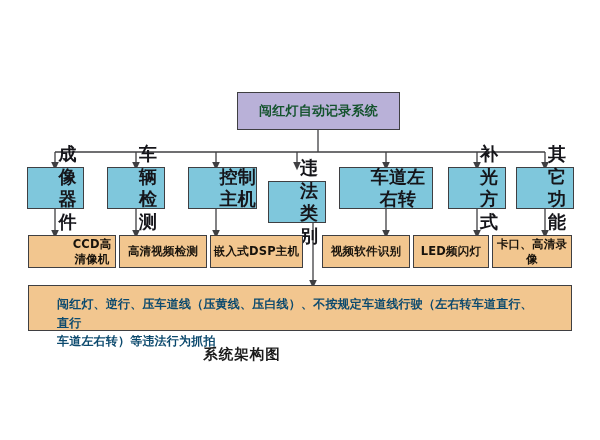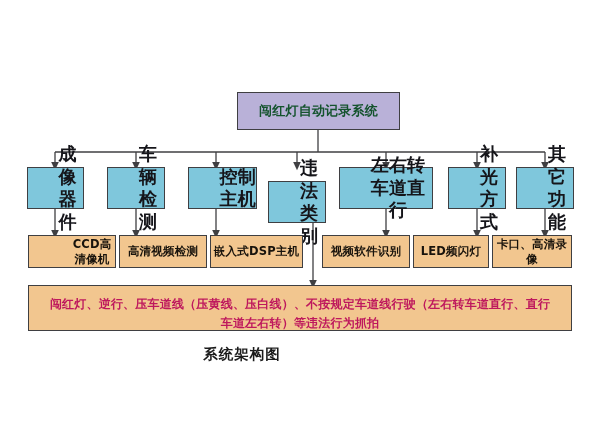--- a/index.html
+++ b/index.html
@@ -56,25 +56,25 @@
   .node-impl {
     background: #f2c68f;
     font-size: 11.5px;
     font-weight: 600;
     color: #18130c;
   }
   .node-detail {
     background: #f2c68f;
     font-size: 12px;
     font-weight: 600;
-    color: #be185d;
-    padding: 4px 10px;
+    color: #0c4a6e;
+    padding: 4px 28px;
     line-height: 1.55;
     display: block;
-    text-align: center;
+    text-align: left;
   }
   .node-detail span {
     display: block;
     padding-top: 5px;
   }
   .caption {
     position: absolute;
     left: 0;
     top: 345px;
     width: 484px;
@@ -131,21 +131,21 @@
   <div class="node node-cat" style="left:107px; top:167px; width:58px; height:42px;">
     <span>车辆检测</span>
   </div>
   <div class="node node-cat" style="left:188px; top:167px; width:69px; height:42px;text-align:right;">
     <span>控制主机</span>
   </div>
   <div class="node node-cat" style="left:268px; top:167px; width:58px; height:42px;margin-top:14px;">
     <span>违法类别</span>
   </div>
   <div class="node node-cat" style="left:339px; top:167px; width:94px; height:42px;">
-    <span>左右转车道直行</span>
+    <span>车道左右转</span>
   </div>
   <div class="node node-cat" style="left:448px; top:167px; width:58px; height:42px;">
     <span>补光方式</span>
   </div>
   <div class="node node-cat" style="left:516px; top:167px; width:58px; height:42px;">
     <span>其它功能</span>
   </div>
 
   <div class="node node-impl" style="left:28px; top:235px; width:88px; height:33px;padding-left:40px;">
     <span>CCD高清像机</span>

